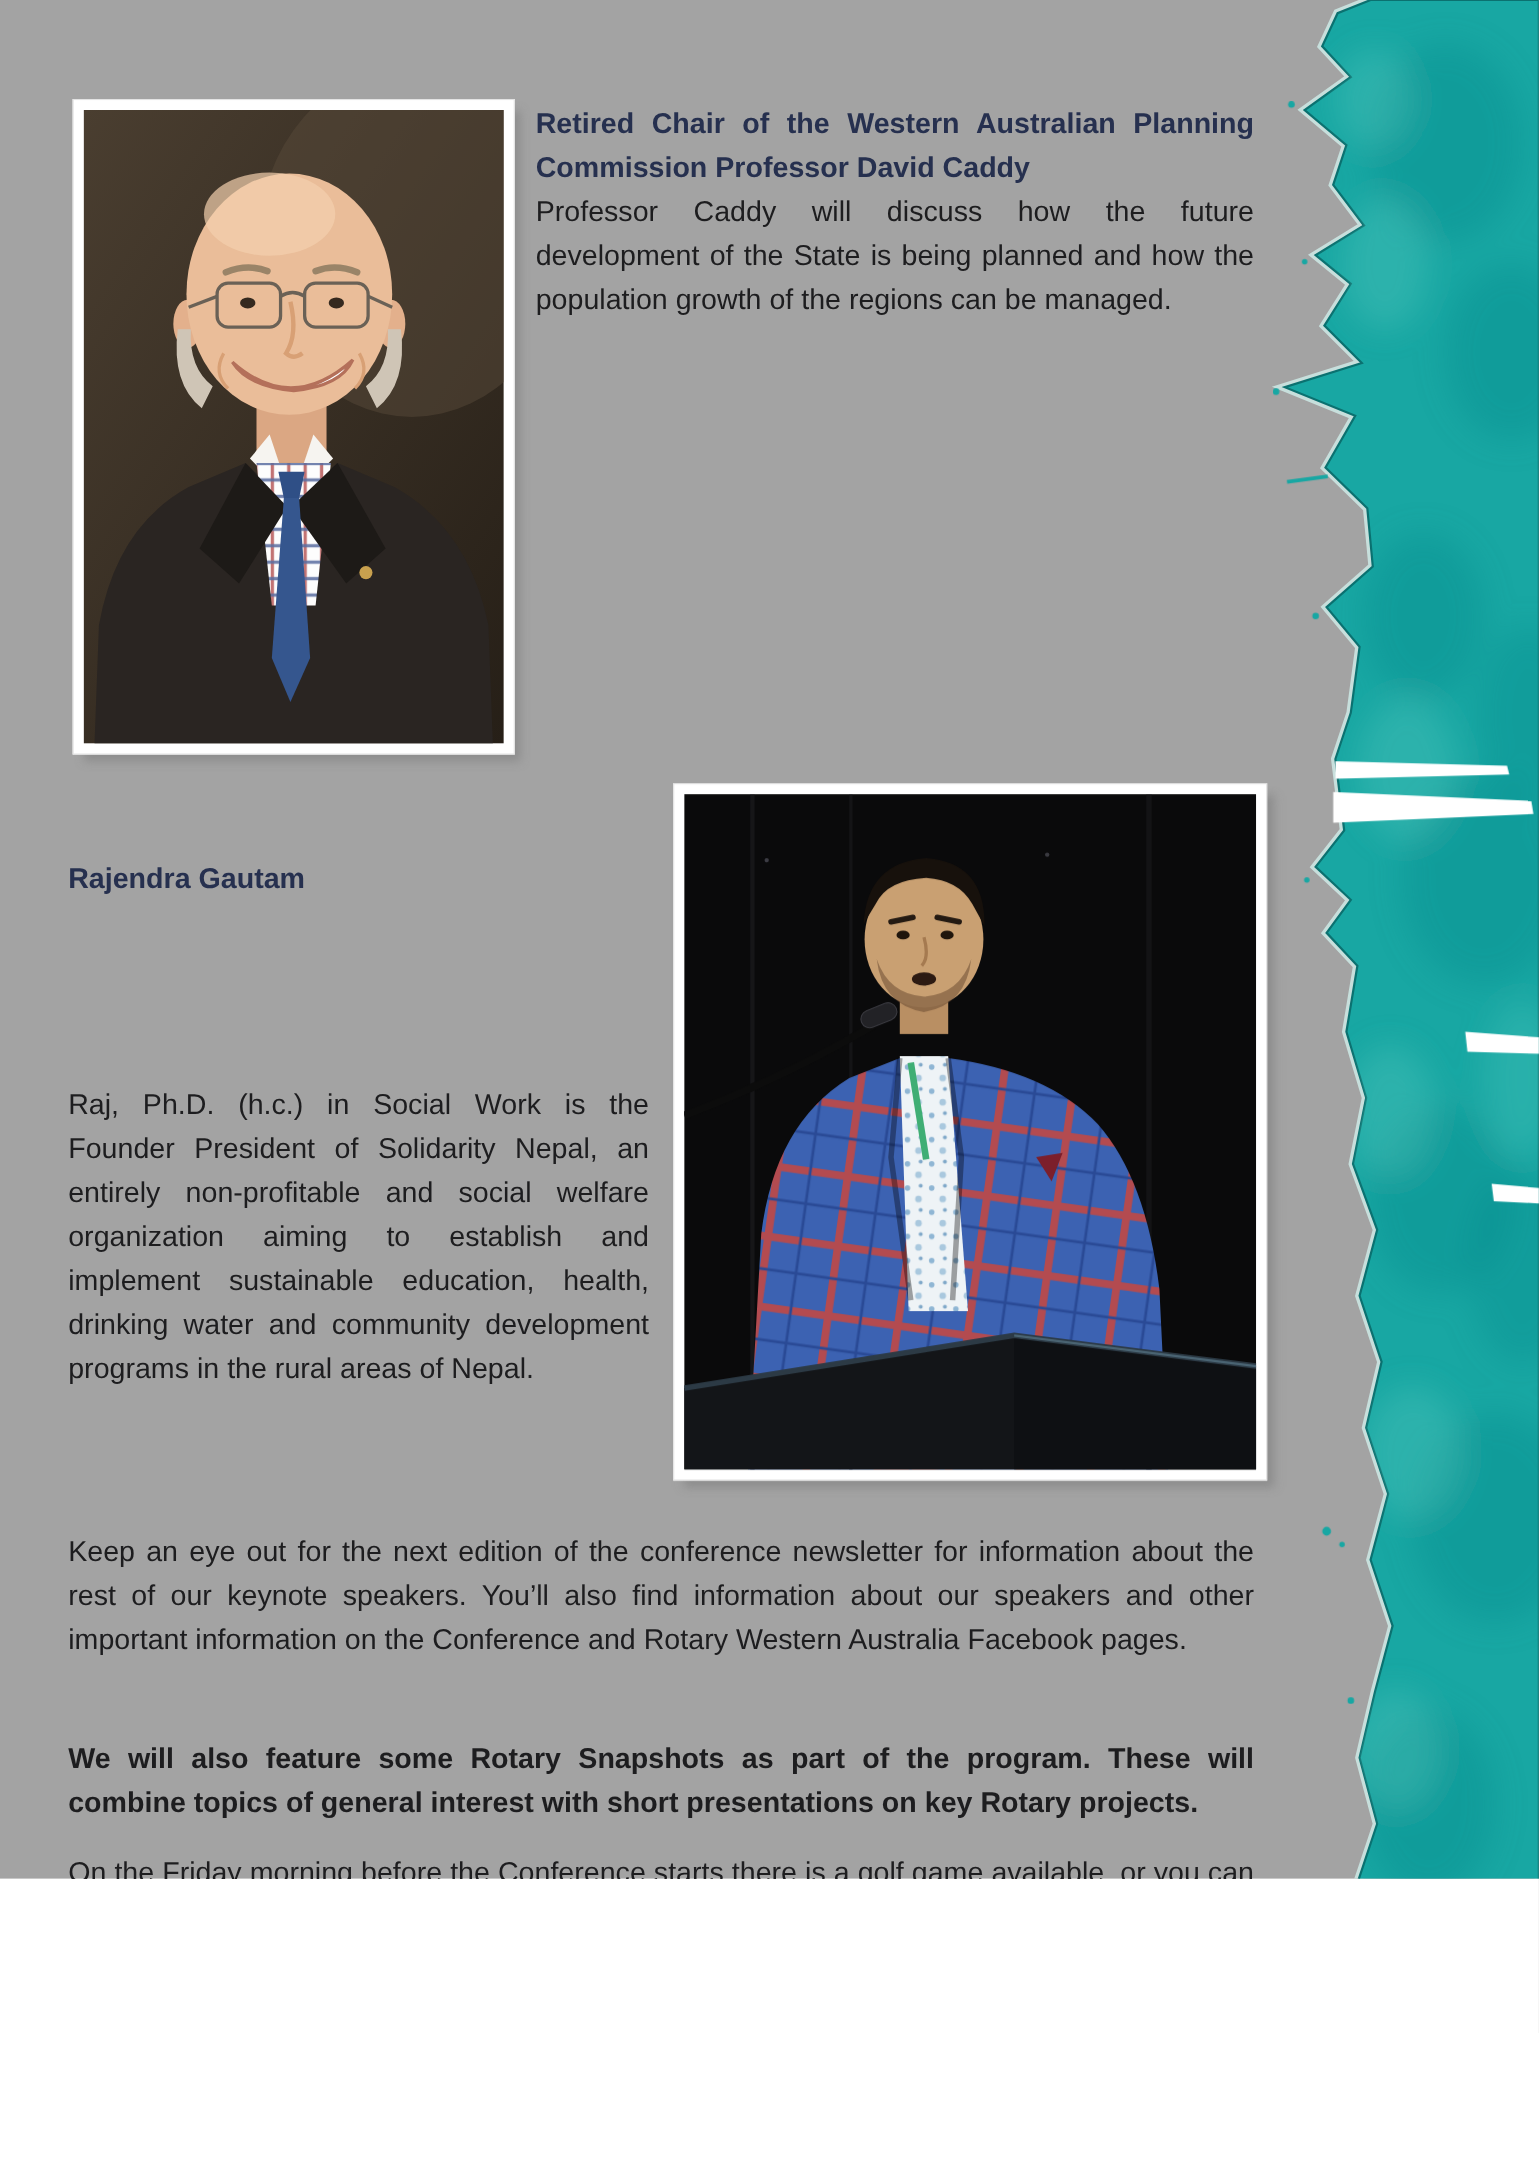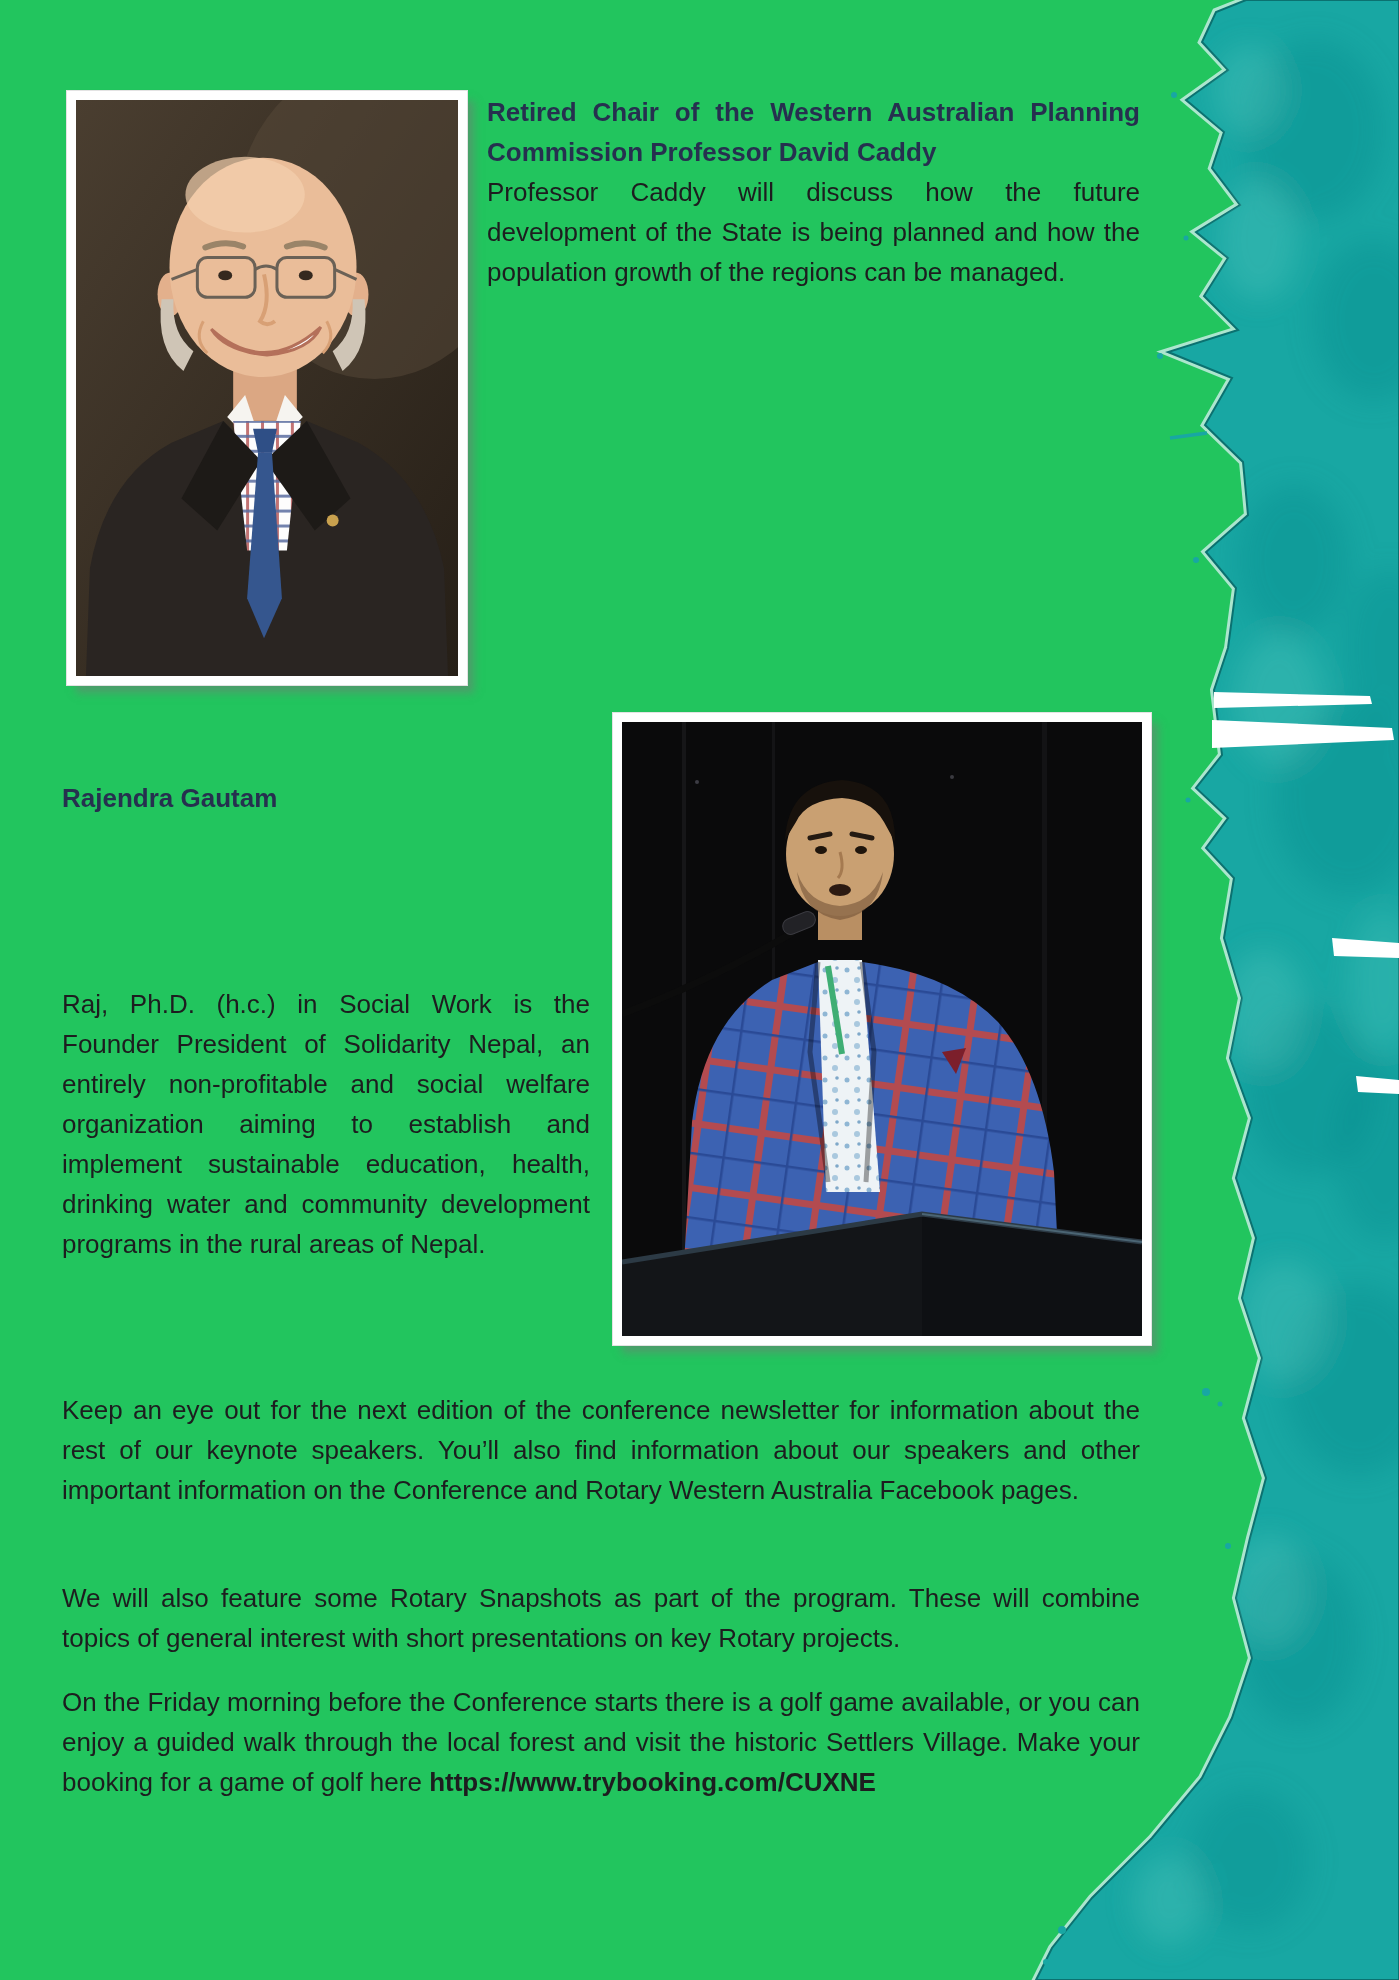--- a/index.html
+++ b/index.html
@@ -1,17 +1,17 @@
 <!DOCTYPE html>
 <html><head>
 <meta charset="utf-8">
 <style>
   html,body{margin:0;padding:0;background:#ffffff;}
   .page{
-    position:relative;width:1399px;height:1980px;background:#22c55e;overflow:hidden;
+    position:relative;width:1399px;height:1708px;background:#a3a3a3;overflow:hidden;
     font-family:"Liberation Sans","DejaVu Sans",sans-serif;color:#1d1d1f;
   }
   .abs{position:absolute;}
   .txt{font-size:26px;line-height:40px;}
   .justify{text-align:justify;}
   p{margin:0;}
   .navy{color:#26304f;font-weight:bold;}
   .bold{font-weight:bold;}
   .photo-frame{
     position:absolute;background:#ffffff;border:1px solid #e3e3e3;box-sizing:border-box;
@@ -20,21 +20,21 @@
   .photo-frame svg{display:block;width:100%;height:100%;}
   #brush{position:absolute;top:0;right:0;width:470px;height:1980px;}
   #photo1{left:66px;top:90px;width:402px;height:596px;}
   #s1{left:487px;top:92px;width:653px;}
   #s1 .topic{margin-bottom:40px;}
   #photo2{left:612px;top:712px;width:540px;height:634px;}
   #s2head{left:62px;top:778px;width:528px;}
   #s2para{left:62px;top:984px;width:528px;}
   #s2hear{left:62px;top:1332px;width:620px;}
   #cl1{left:62px;top:1390px;width:1078px;}
-  #cl2{left:62px;top:1578px;width:1078px;}
+  #cl2{left:62px;top:1578px;width:1078px;font-weight:bold;}
   #cl3{left:62px;top:1682px;width:1078px;}
 </style>
 </head>
 <body>
 
 <div class="page">
 
   <svg id="brush" viewBox="0 0 470 1980" preserveAspectRatio="none" aria-hidden="true">
     <defs>
       <filter id="soft" x="-50%" y="-50%" width="200%" height="200%">

